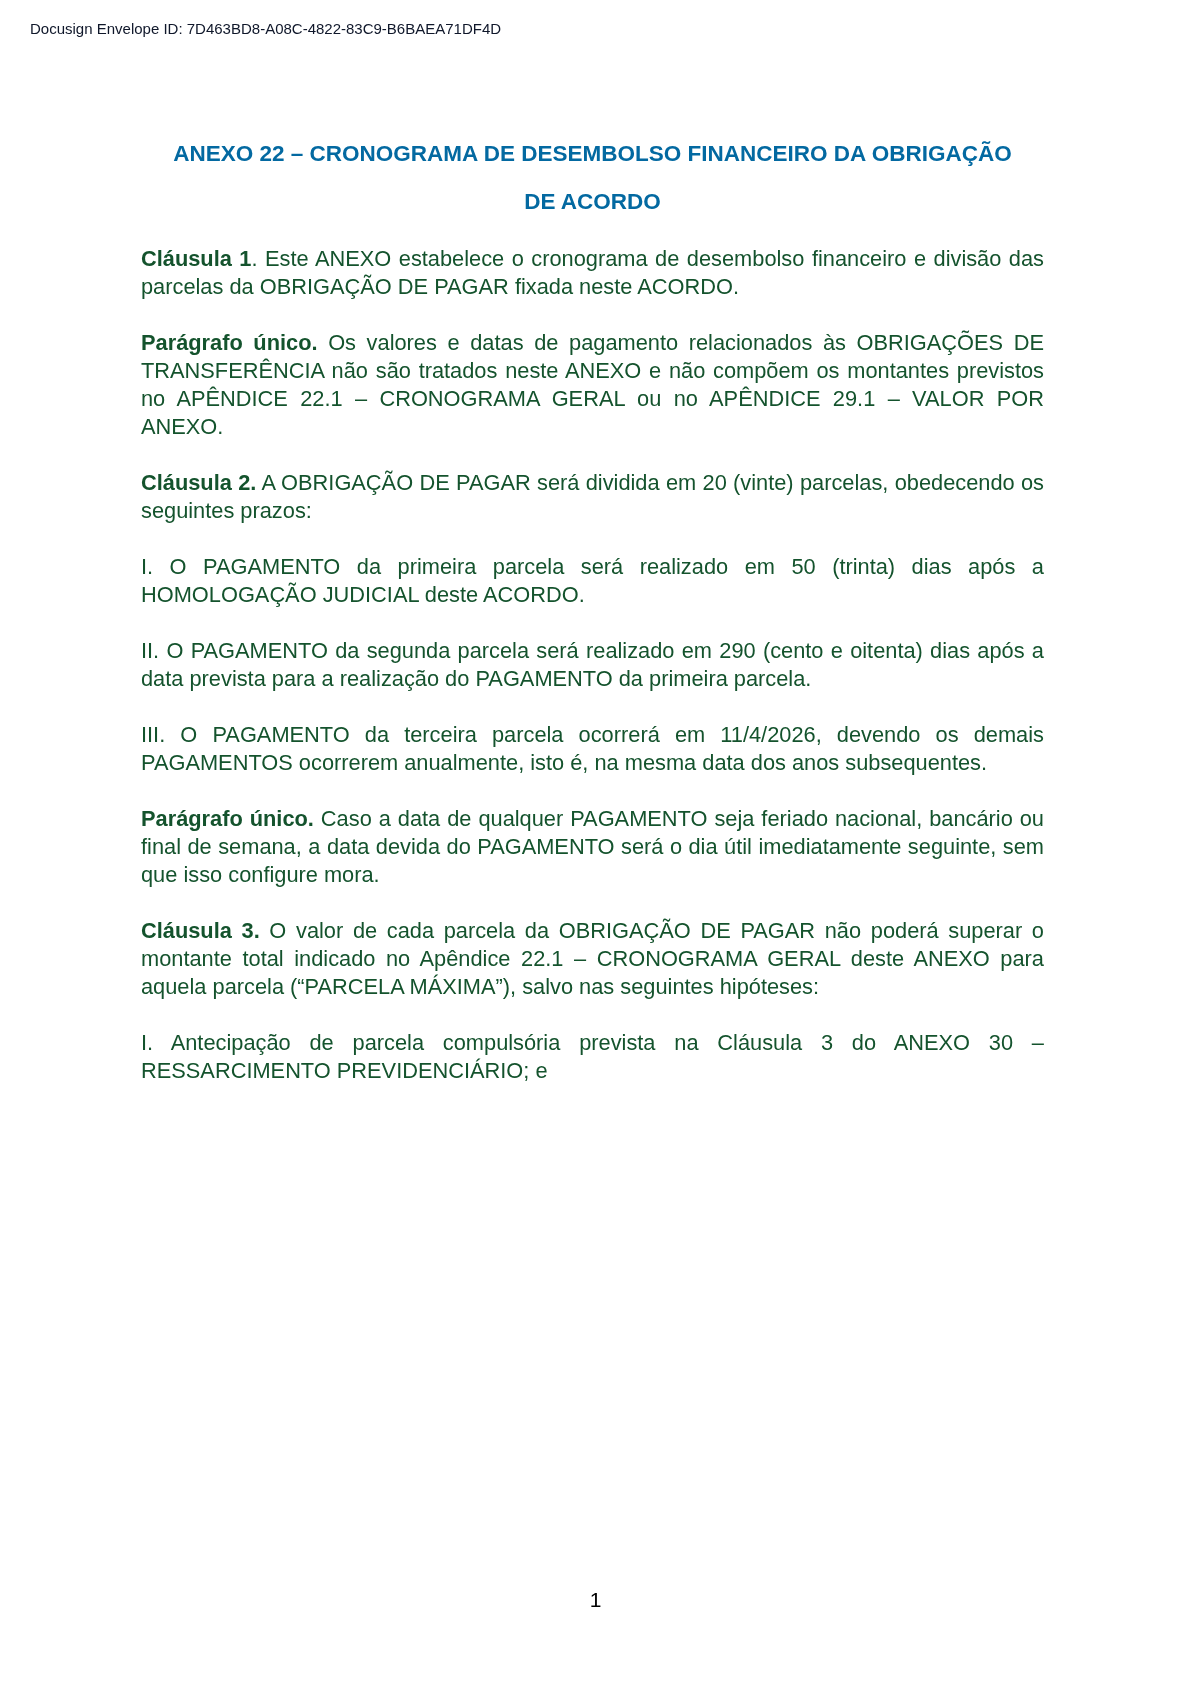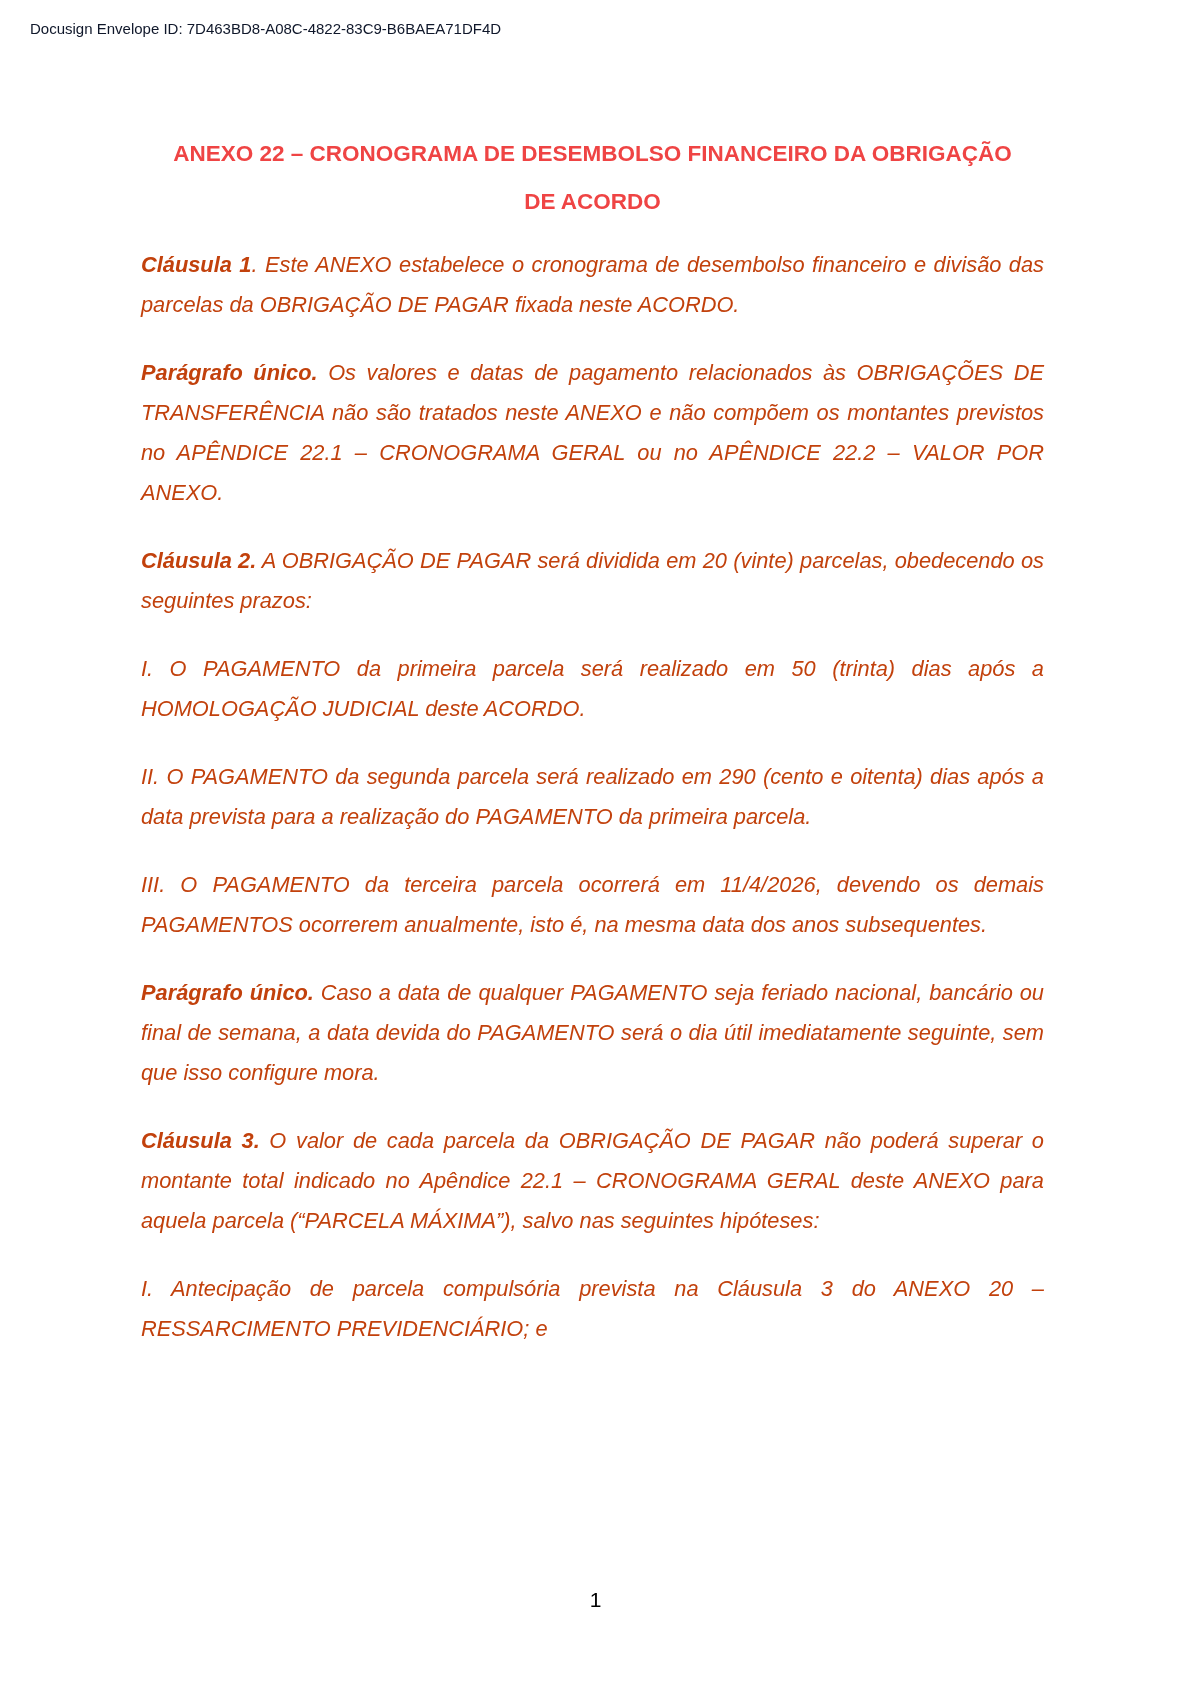--- a/index.html
+++ b/index.html
@@ -30,33 +30,32 @@
     left: 141px;
     top: 130px;
     width: 903px;
   }
   .doc-title {
     margin: 0 0 19px 0;
     font-size: 22.5px;
     font-weight: bold;
     line-height: 48px;
     text-align: center;
-    color: #ef4444;
+    color: #0369a1;
   }
   .doc-title .title-line {
     display: block;
   }
   .doc-body p {
     margin: 0 0 28px 0;
     font-size: 21.8px;
-    line-height: 40px;
+    line-height: 28px;
     text-align: justify;
     text-align-last: left;
-    color: #c2410c;
-    font-style: italic;
+    color: #14532d;
   }
   .doc-body p:last-child {
     margin-bottom: 0;
   }
   .doc-body .b {
     font-weight: bold;
   }
   .page-footer {
     position: absolute;
     top: 1580px;
@@ -77,27 +76,27 @@
 
   <div class="content">
 
     <h1 class="doc-title">
       <span class="title-line">ANEXO 22 – CRONOGRAMA DE DESEMBOLSO FINANCEIRO DA OBRIGAÇÃO</span>
       <span class="title-line">DE ACORDO</span>
     </h1>
 
     <div class="doc-body" id="doc-body">
         <p><span class="b">Cláusula 1</span><span>. Este ANEXO estabelece o cronograma de desembolso financeiro e divisão das parcelas da OBRIGAÇÃO DE PAGAR fixada neste ACORDO.</span></p>
-        <p><span class="b">Parágrafo único.</span><span> Os valores e datas de pagamento relacionados às OBRIGAÇÕES DE TRANSFERÊNCIA não são tratados neste ANEXO e não compõem os montantes previstos no APÊNDICE 22.1 – CRONOGRAMA GERAL ou no APÊNDICE 22.2 – VALOR POR ANEXO.</span></p>
+        <p><span class="b">Parágrafo único.</span><span> Os valores e datas de pagamento relacionados às OBRIGAÇÕES DE TRANSFERÊNCIA não são tratados neste ANEXO e não compõem os montantes previstos no APÊNDICE 22.1 – CRONOGRAMA GERAL ou no APÊNDICE 29.1 – VALOR POR ANEXO.</span></p>
         <p><span class="b">Cláusula 2.</span><span> A OBRIGAÇÃO DE PAGAR será dividida em 20 (vinte) parcelas, obedecendo os seguintes prazos:</span></p>
         <p><span>I. O PAGAMENTO da primeira parcela será realizado em 50 (trinta) dias após a HOMOLOGAÇÃO JUDICIAL deste ACORDO.</span></p>
         <p><span>II. O PAGAMENTO da segunda parcela será realizado em 290 (cento e oitenta) dias após a data prevista para a realização do PAGAMENTO da primeira parcela.</span></p>
         <p><span>III. O PAGAMENTO da terceira parcela ocorrerá em 11/4/2026, devendo os demais PAGAMENTOS ocorrerem anualmente, isto é, na mesma data dos anos subsequentes.</span></p>
         <p><span class="b">Parágrafo único.</span><span> Caso a data de qualquer PAGAMENTO seja feriado nacional, bancário ou final de semana, a data devida do PAGAMENTO será o dia útil imediatamente seguinte, sem que isso configure mora.</span></p>
         <p><span class="b">Cláusula 3.</span><span> O valor de cada parcela da OBRIGAÇÃO DE PAGAR não poderá superar o montante total indicado no Apêndice 22.1 – CRONOGRAMA GERAL deste ANEXO para aquela parcela (“PARCELA MÁXIMA”), salvo nas seguintes hipóteses:</span></p>
-        <p><span>I. Antecipação de parcela compulsória prevista na Cláusula 3 do ANEXO 20 – RESSARCIMENTO PREVIDENCIÁRIO; e</span></p>
+        <p><span>I. Antecipação de parcela compulsória prevista na Cláusula 3 do ANEXO 30 – RESSARCIMENTO PREVIDENCIÁRIO; e</span></p>
       </div>
 
   </div>
 
   <div class="page-footer">1</div>
 
 </div>
 
 </body></html>

